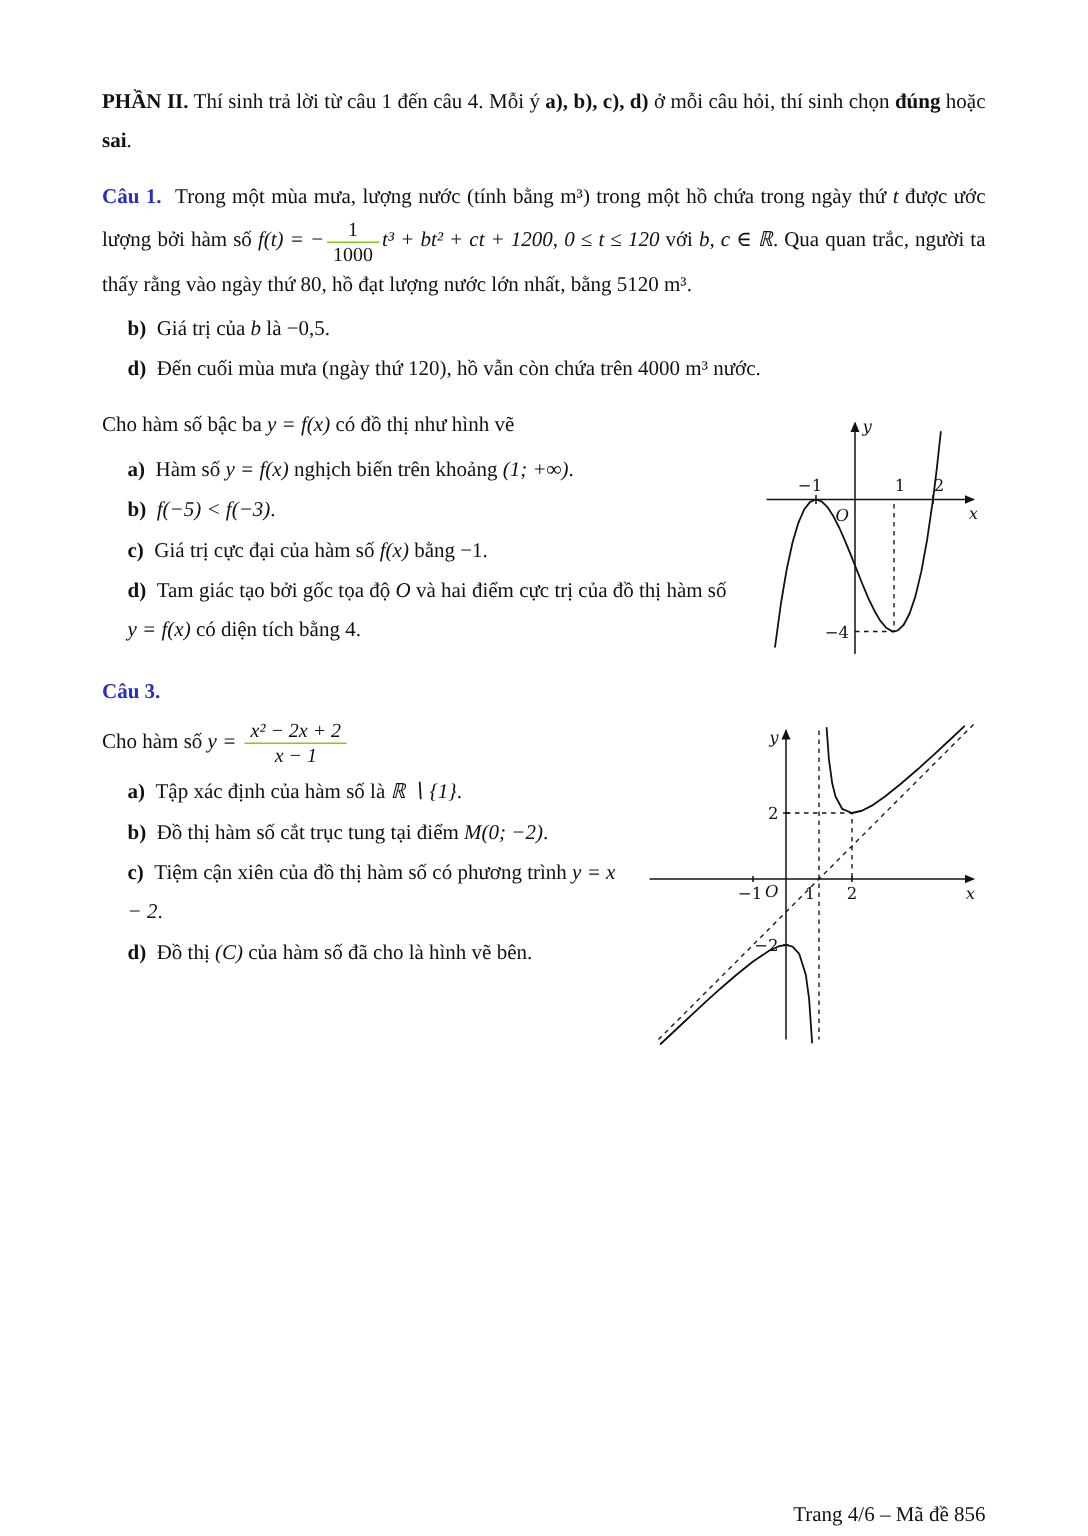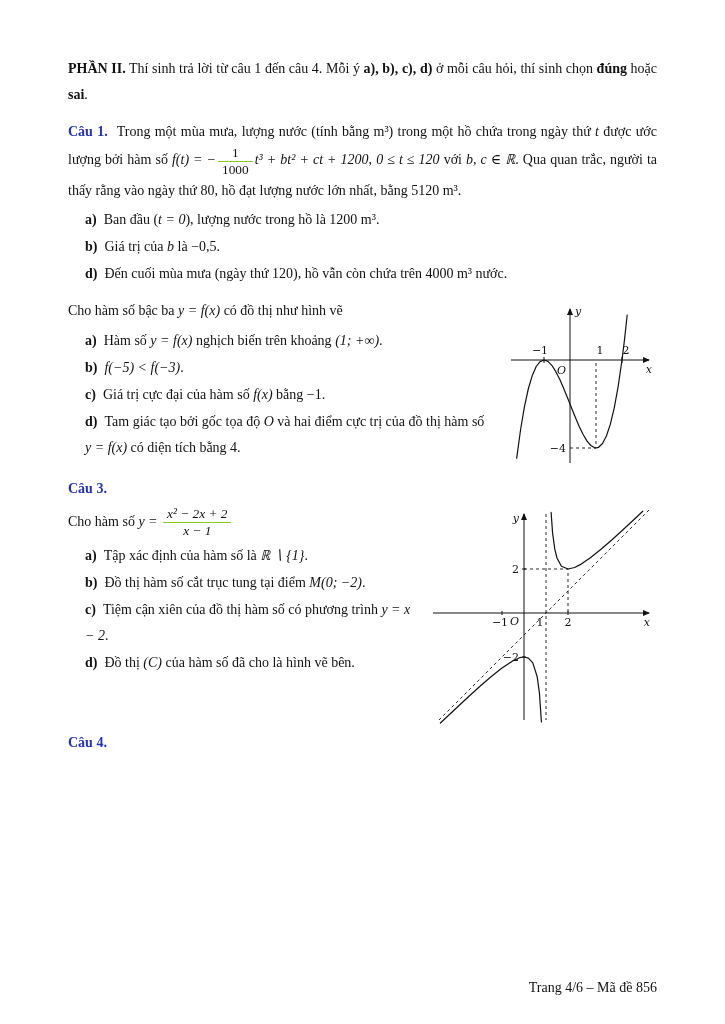--- a/index.html
+++ b/index.html
@@ -22,38 +22,35 @@
   .frac{display:inline-block;vertical-align:middle;text-align:center;line-height:1.2;font-size:0.95em;padding:0 2px;}
   .frac .num{display:block;padding:0 4px;}
   .frac .den{display:block;border-top:1px solid #84cc16;padding:0 4px;}
   .graph{float:right;margin:2px 0 6px 14px;}
   .axis{stroke:var(--ink);stroke-width:1;}
   .tick{stroke:var(--ink);stroke-width:1;}
   .curve{fill:none;stroke:var(--ink);stroke-width:1.2;stroke-linejoin:round;stroke-linecap:round;}
   .dash{fill:none;stroke:var(--ink);stroke-width:0.9;stroke-dasharray:3 3;}
   svg text{font-size:11px;font-family:"DejaVu Serif","Liberation Serif",serif;fill:var(--ink);}
   svg .it{font-style:italic;}
-  .footer{position:absolute;right:68px;top:980px;font-size:14px;}
+  .footer{position:absolute;right:68px;top:1003px;font-size:14px;}
 </style>
 </head>
 <body>
 
 <div class="page">
 
   <p class="para justify"><span class="bold">PHẦN II.</span><span> Thí sinh trả lời từ câu 1 đến câu 4. Mỗi ý </span><span class="bold">a), b), c), d)</span><span> ở mỗi câu hỏi, thí sinh chọn </span><span class="bold">đúng</span><span> hoặc </span><span class="bold">sai</span><span>.</span></p>
 
   <div class="question">
     <p class="para justify">
       <span class="qlabel">Câu 1.</span>
       <span><span>Trong một mùa mưa, lượng nước (tính bằng m³) trong một hồ chứa trong ngày thứ </span><span class="math">t</span><span> được ước lượng bởi hàm số </span><span class="math">f(t) = −</span><span class="frac"><span class="num">1</span><span class="den">1000</span></span><span class="math">t³ + bt² + ct + 1200</span><span>, </span><span class="math">0 ≤ t ≤ 120</span><span> với </span><span class="math">b, c ∈ ℝ</span><span>. Qua quan trắc, người ta thấy rằng vào ngày thứ 80, hồ đạt lượng nước lớn nhất, bằng 5120 m³.</span></span>
     </p>
     <div class="items">
-      <div class="item">
-        <span class="ilabel">a)</span><span><span>Ban đầu (</span><span class="math">t = 0</span><span>), lượng nước trong hồ là 1200 m³.</span></span>
-      </div>
       <div class="item">
         <span class="ilabel">b)</span><span><span>Giá trị của </span><span class="math">b</span><span> là −0,5.</span></span>
       </div>
       <div class="item">
         <span class="ilabel">d)</span><span><span>Đến cuối mùa mưa (ngày thứ 120), hồ vẫn còn chứa trên 4000 m³ nước.</span></span>
       </div>
     </div>
   </div>
 
   <div class="question">
@@ -138,21 +135,16 @@
       </div>
       <div class="item">
         <span class="ilabel">c)</span><span><span>Tiệm cận xiên của đồ thị hàm số có phương trình </span><span class="math">y = x − 2</span><span>.</span></span>
       </div>
       <div class="item">
         <span class="ilabel">d)</span><span><span>Đồ thị </span><span class="math">(C)</span><span> của hàm số đã cho là hình vẽ bên.</span></span>
       </div>
     </div>
   </div>
 
-  <div class="question">
-    <p class="para">
-      <span class="qlabel">Câu 4.</span>
-    </p>
-  </div>
 
 </div>
 
 <div class="footer">Trang 4/6 – Mã đề 856</div>
 
 </body></html>

